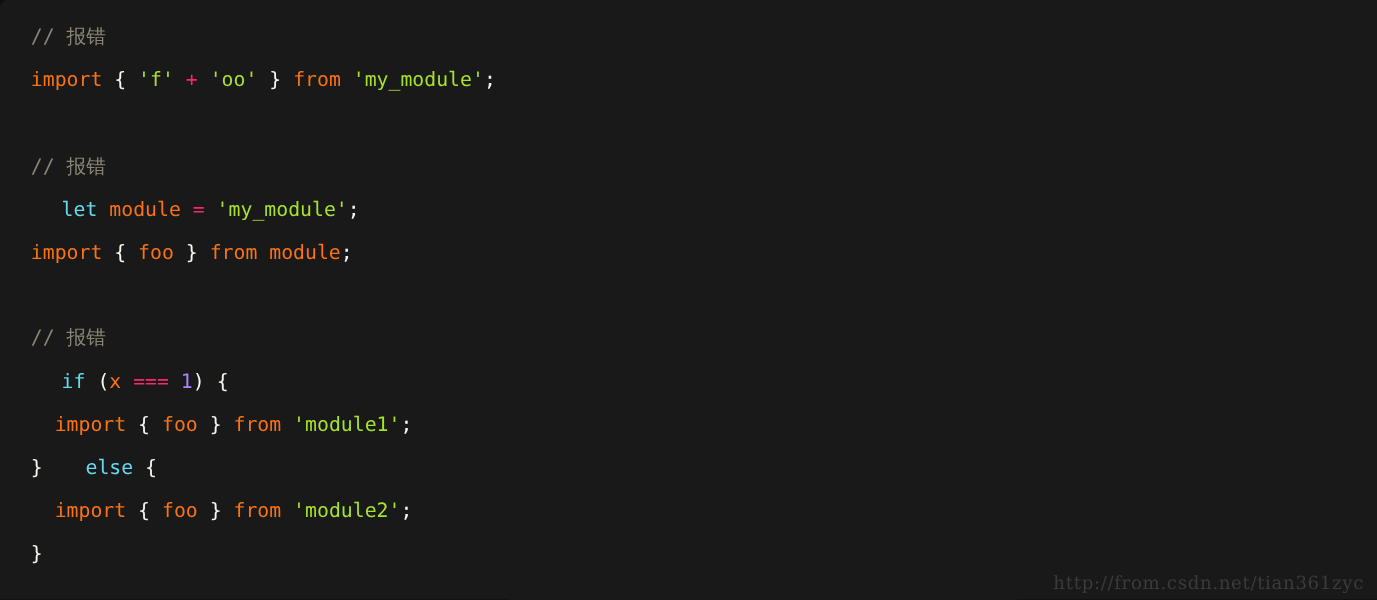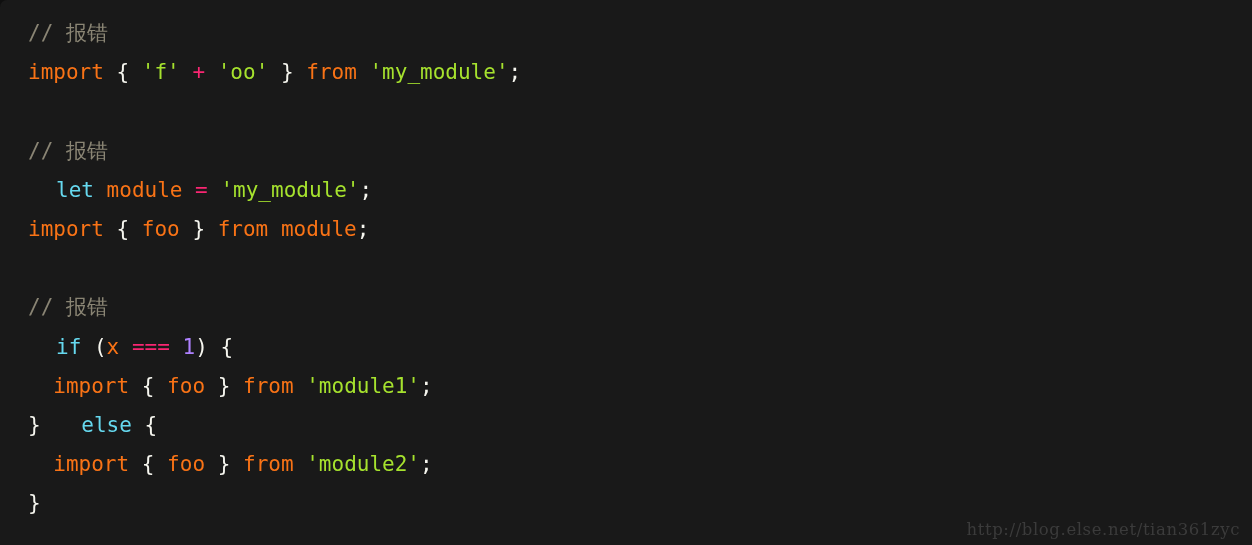--- a/index.html
+++ b/index.html
@@ -15,21 +15,21 @@
     border-top-left-radius: 7px;
     overflow: hidden;
     box-sizing: border-box;
     font-family: "DejaVu Sans Mono", "Liberation Mono", monospace;
   }
   #code-block {
     position: absolute;
     left: 28px;
     top: 14px;
     right: 0;
-    font-size: 21px;
+    font-size: 18px;
     line-height: 39.2px;
     white-space: pre;
     letter-spacing: 0px;
   }
   .code-line {
     height: 39.2px;
     white-space: pre;
   }
   .tok { white-space: pre; }
 
@@ -51,14 +51,14 @@
     letter-spacing: 0.6px;
     color: #3b3b3b;
     user-select: none;
   }
 </style>
 </head>
 <body>
 
 <div id="code-editor">
   <div id="code-block"><div class="code-line"><span class="tok t-comment">// 报错</span></div><div class="code-line"><span class="tok t-ident">import </span><span class="tok t-punct">{ </span><span class="tok t-string">'f'</span><span class="tok t-plain"> </span><span class="tok t-operator">+</span><span class="tok t-plain"> </span><span class="tok t-string">'oo'</span><span class="tok t-punct"> }</span><span class="tok t-ident"> from </span><span class="tok t-string">'my_module'</span><span class="tok t-punct">;</span></div><div class="code-line"><span class="tok t-plain"></span></div><div class="code-line"><span class="tok t-comment">// 报错</span></div><div class="code-line"><span class="tok t-keyword">let</span><span class="tok t-plain"> </span><span class="tok t-ident">module</span><span class="tok t-plain"> </span><span class="tok t-operator">=</span><span class="tok t-plain"> </span><span class="tok t-string">'my_module'</span><span class="tok t-punct">;</span></div><div class="code-line"><span class="tok t-ident">import </span><span class="tok t-punct">{ </span><span class="tok t-ident">foo</span><span class="tok t-punct"> }</span><span class="tok t-ident"> from module</span><span class="tok t-punct">;</span></div><div class="code-line"><span class="tok t-plain"></span></div><div class="code-line"><span class="tok t-comment">// 报错</span></div><div class="code-line"><span class="tok t-keyword">if</span><span class="tok t-punct"> (</span><span class="tok t-ident">x</span><span class="tok t-plain"> </span><span class="tok t-operator">===</span><span class="tok t-plain"> </span><span class="tok t-number">1</span><span class="tok t-punct">) {</span></div><div class="code-line"><span class="tok t-plain">  </span><span class="tok t-ident">import </span><span class="tok t-punct">{ </span><span class="tok t-ident">foo</span><span class="tok t-punct"> }</span><span class="tok t-ident"> from </span><span class="tok t-string">'module1'</span><span class="tok t-punct">;</span></div><div class="code-line"><span class="tok t-punct">} </span><span class="tok t-keyword">else</span><span class="tok t-punct"> {</span></div><div class="code-line"><span class="tok t-plain">  </span><span class="tok t-ident">import </span><span class="tok t-punct">{ </span><span class="tok t-ident">foo</span><span class="tok t-punct"> }</span><span class="tok t-ident"> from </span><span class="tok t-string">'module2'</span><span class="tok t-punct">;</span></div><div class="code-line"><span class="tok t-punct">}</span></div></div>
-  <div id="watermark">http://blog.else.net/tian361zyc</div>
+  <div id="watermark">http://from.csdn.net/tian361zyc</div>
 </div>
 
 </body></html>

